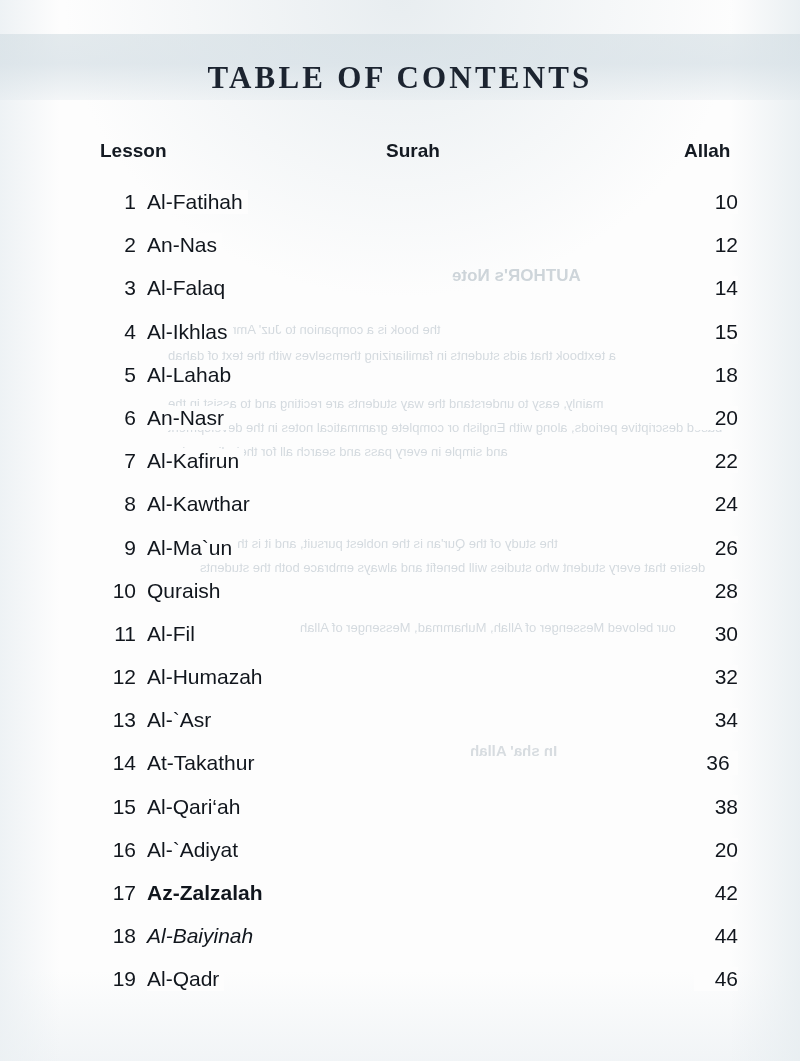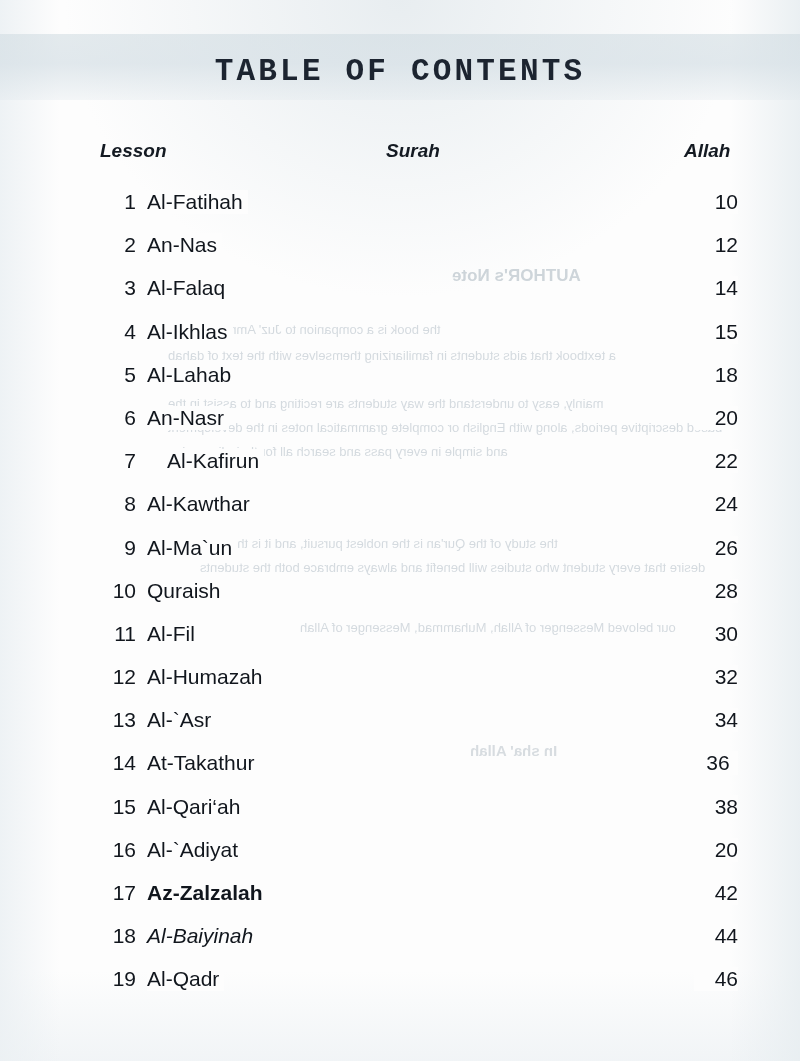--- a/index.html
+++ b/index.html
@@ -33,24 +33,24 @@
     left: 0;
     top: 34px;
     width: 800px;
     height: 66px;
     background: linear-gradient(180deg, rgba(206,218,224,0.55) 0%, rgba(214,224,230,0.72) 45%, rgba(222,230,235,0.30) 100%);
   }
 
   .title {
     position: absolute;
     left: 0;
-    top: 54px;
+    top: 60px;
     width: 800px;
     text-align: center;
-    font-family: Liberation Mono, monospace;
+    font-family: Liberation Serif, serif;
     font-size: 31px;
     font-weight: 700;
     letter-spacing: 3.2px;
     color: #1c2430;
   }
 
   
   .ghost {
     position: absolute;
     color: rgba(120,140,155,0.30);
@@ -71,21 +71,20 @@
   .ghost.g11 { left: 300px; top: 620px; font-size: 13px; }
   .ghost.g12 { left: 470px; top: 742px; font-size: 15px; font-weight: 700; color: rgba(128,146,160,0.30); }
 
   
   .columns {
     position: absolute;
     left: 0;
     top: 140px;
     width: 712px;
     height: 30px;
-    font-style: italic;
   }
   .col-head {
     position: absolute;
     font-size: 19px;
     font-weight: 700;
     color: #141a22;
     font-family: "Liberation Sans", sans-serif;
   }
   .col-lesson { left: 100px; }
   .col-surah { left: 386px; }
@@ -201,21 +200,21 @@
       </div>
       <div class="row">
         <span class="dots"></span>
         <span class="num">6</span>
         <span class="name" style="background: rgb(253, 253, 253);">An-Nasr</span>
         <span class="page-num" style="background: rgb(253, 253, 253);">20</span>
       </div>
       <div class="row">
         <span class="dots"></span>
         <span class="num">7</span>
-        <span class="name" style="background: rgb(253, 253, 253); margin-left: 20px;">Al-Kafirun</span>
+        <span class="name" style="background: rgb(253, 253, 253);">Al-Kafirun</span>
         <span class="page-num" style="background: rgb(253, 253, 253); text-align: right;">22</span>
       </div>
       <div class="row">
         <span class="dots"></span>
         <span class="num">8</span>
         <span class="name" style="background: rgb(253, 253, 253);">Al-Kawthar</span>
         <span class="page-num" style="background: rgb(253, 253, 253);">24</span>
       </div>
       <div class="row">
         <span class="dots"></span>

